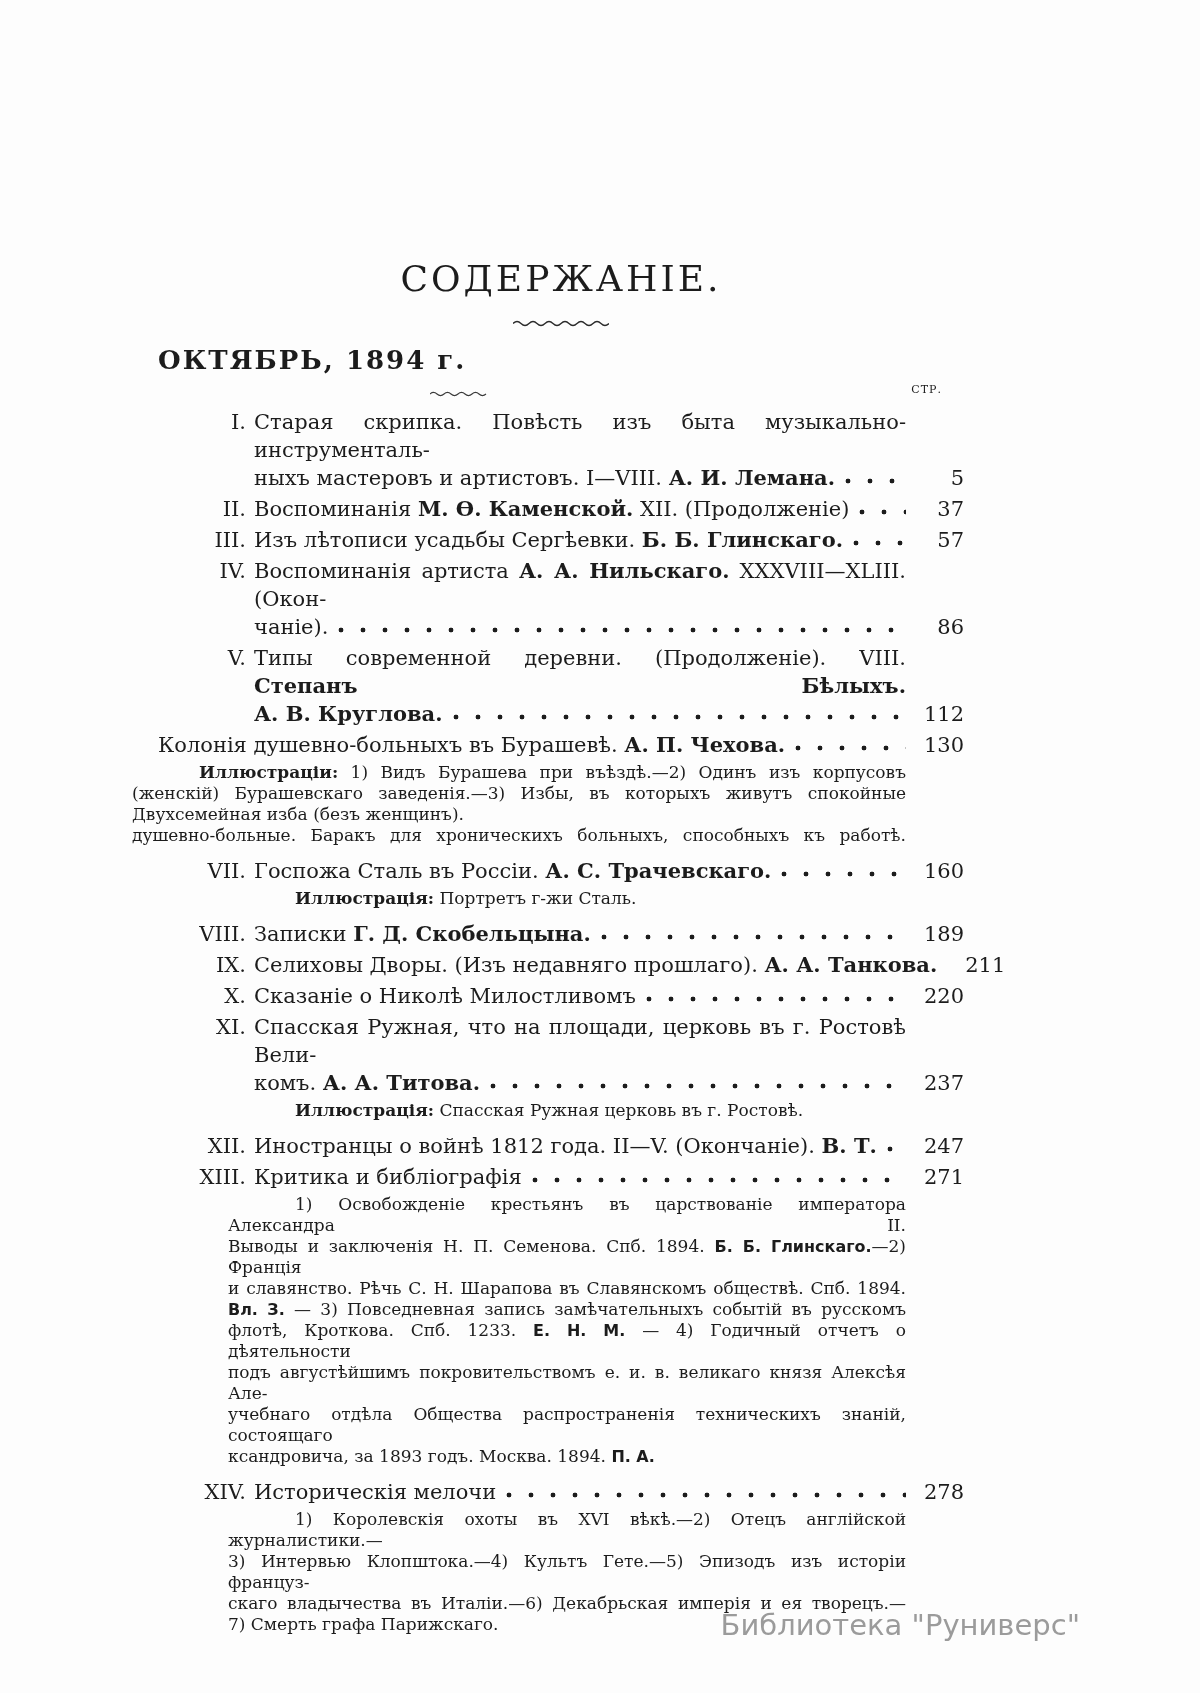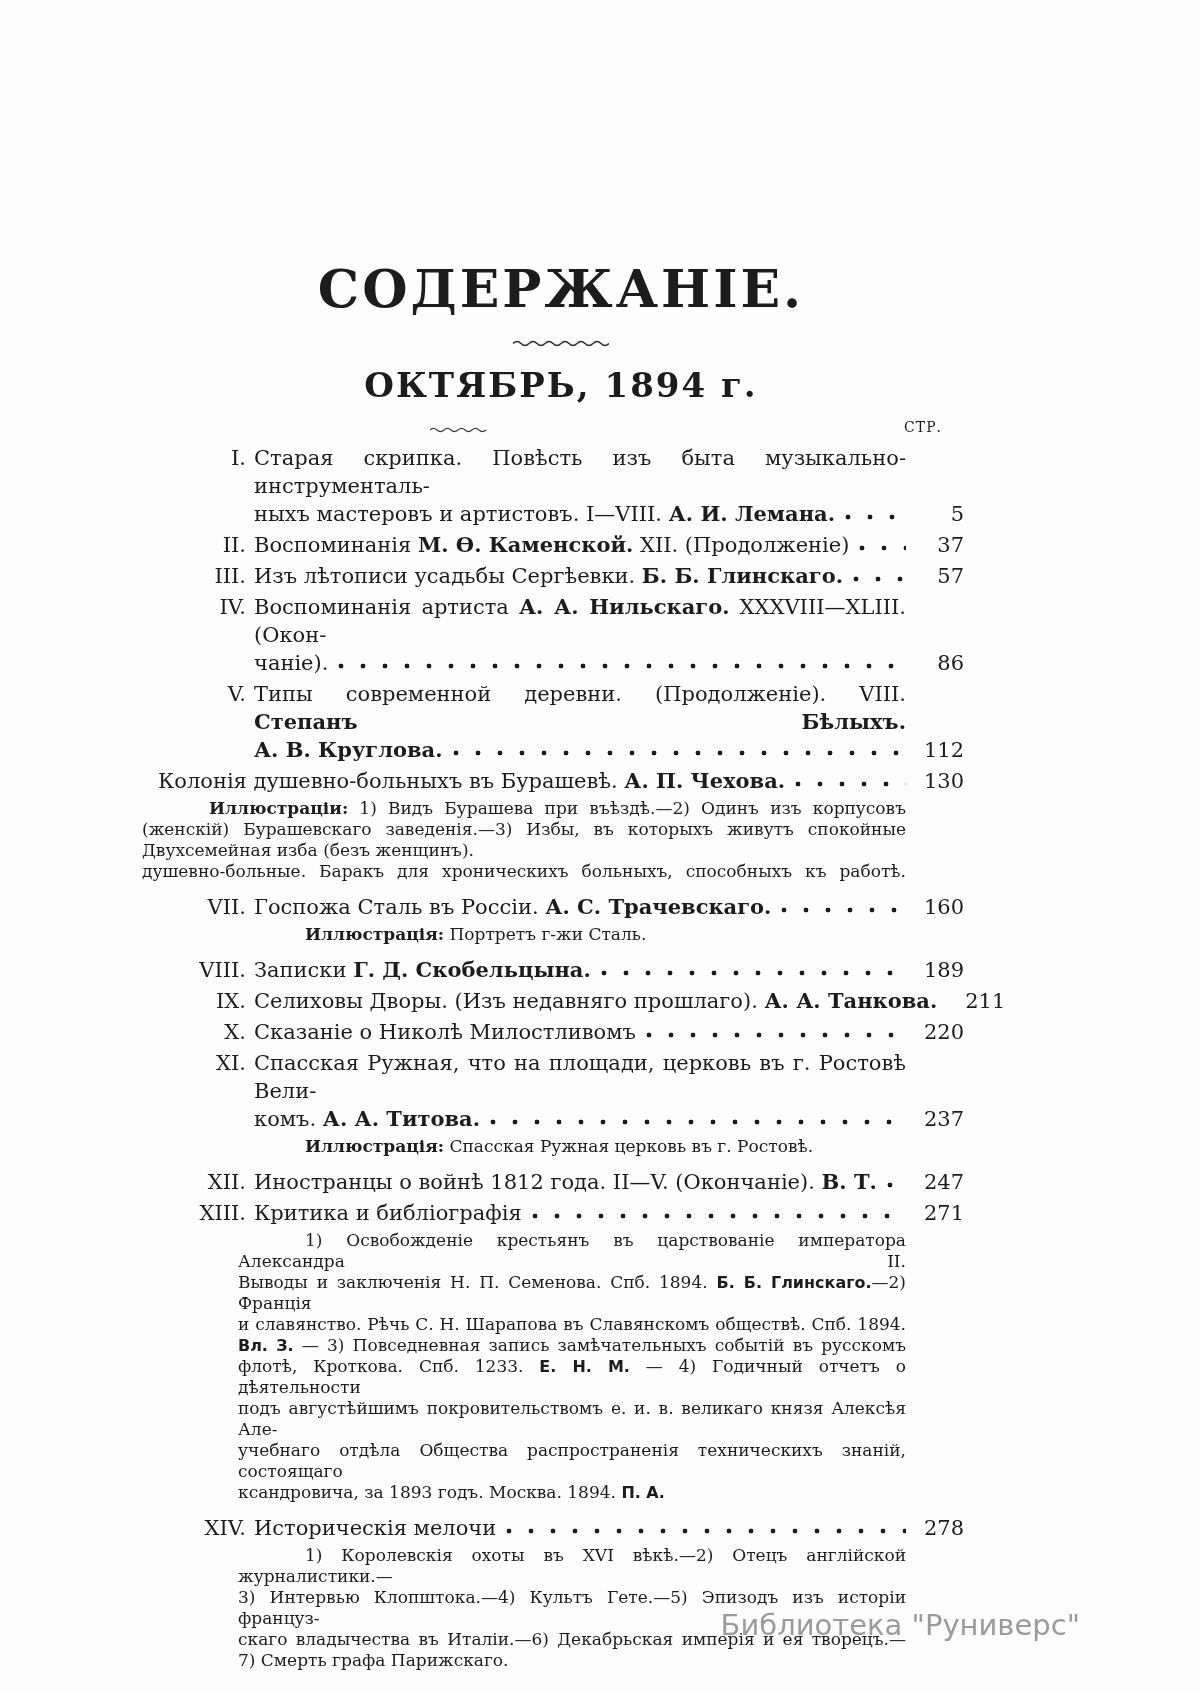--- a/index.html
+++ b/index.html
@@ -15,41 +15,41 @@
   }
   .content {
     position: absolute;
     left: 158px;
     top: 0;
     width: 806px;
     padding-top: 258px;
   }
   .title {
     text-align: center;
-    font-size: 52px;
+    font-size: 36px;
     letter-spacing: 3px;
-    font-weight: bold;
+    font-weight: normal;
     margin: 0 0 14px 0;
     white-space: nowrap;
   }
   .divider { text-align: center; margin: 0 0 22px 0; height: 10px; }
   .subtitle {
-    text-align: center;
-    font-size: 34px;
+    text-align: left;
+    font-size: 26px;
     font-weight: bold;
     letter-spacing: 2px;
-    margin: 0 0 8px 0;
+    margin: 0 0 2px 0;
   }
   .header-row { position: relative; height: 28px; }
   .divider-small { position: absolute; left: 272px; top: 6px; }
   .hdr-str {
     position: absolute;
     right: 22px;
     top: 6px;
-    font-size: 14px;
+    font-size: 11px;
     letter-spacing: 1px;
   }
   .toc { }
   .entry { display: flex; margin-top: 3px; }
   .num {
     width: 96px;
     padding-right: 8px;
     box-sizing: border-box;
     text-align: right;
     font-size: 21px;
@@ -74,21 +74,21 @@
     flex: 0 0 auto;
     width: 44px;
     text-align: right;
     font-size: 21px;
     line-height: 28px;
   }
   .note {
     margin: 3px 0 8px -26px;
     padding-right: 58px;
   }
-  .nline { font-size: 17px; line-height: 21px; margin-left: 10px; }
+  .nline { font-size: 17px; line-height: 21px; }
   .nline.jl { text-align: justify; text-align-last: justify; }
   .nline.ind { text-indent: 67px; }
   .b  { font-weight: bold; }
   .bs { font-weight: bold; font-family: "DejaVu Sans", sans-serif; font-size: 0.94em; }
   .watermark {
     position: absolute;
     right: 120px;
     top: 1608px;
     font-family: "DejaVu Sans", sans-serif;
     font-size: 29px;

